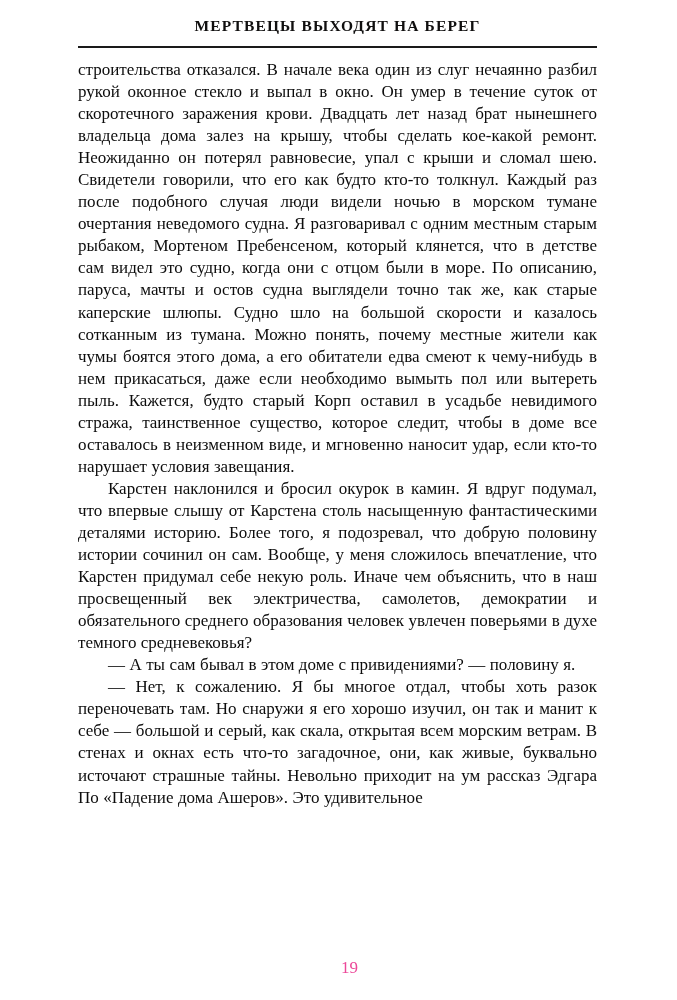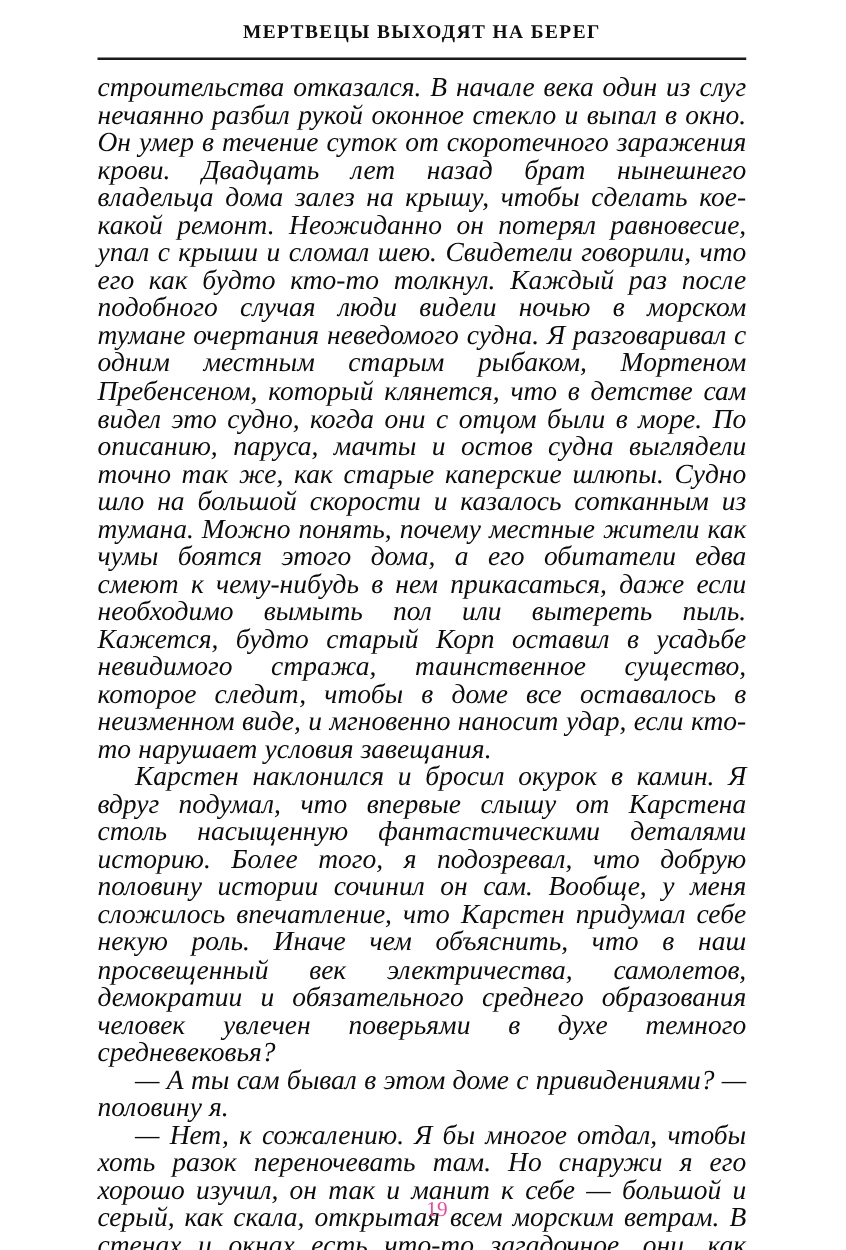--- a/index.html
+++ b/index.html
@@ -53,29 +53,28 @@
   
   .textblock {
     position: absolute;
     top: 59px;
     left: 78px;
     width: 519px;
   }
 
   .para {
     margin: 0;
-    font-size: 22px;
+    font-size: 17px;
     line-height: 22.05px;
     text-align: justify;
     text-justify: inter-word;
     color: #0c0c0c;
     hyphens: none;
     -webkit-hyphens: none;
     word-spacing: 0.2px;
-    font-style: italic;
   }
 
   .para.cont {
     text-indent: 0;
   }
 
   .para.indent {
     text-indent: 30px;
   }
 

